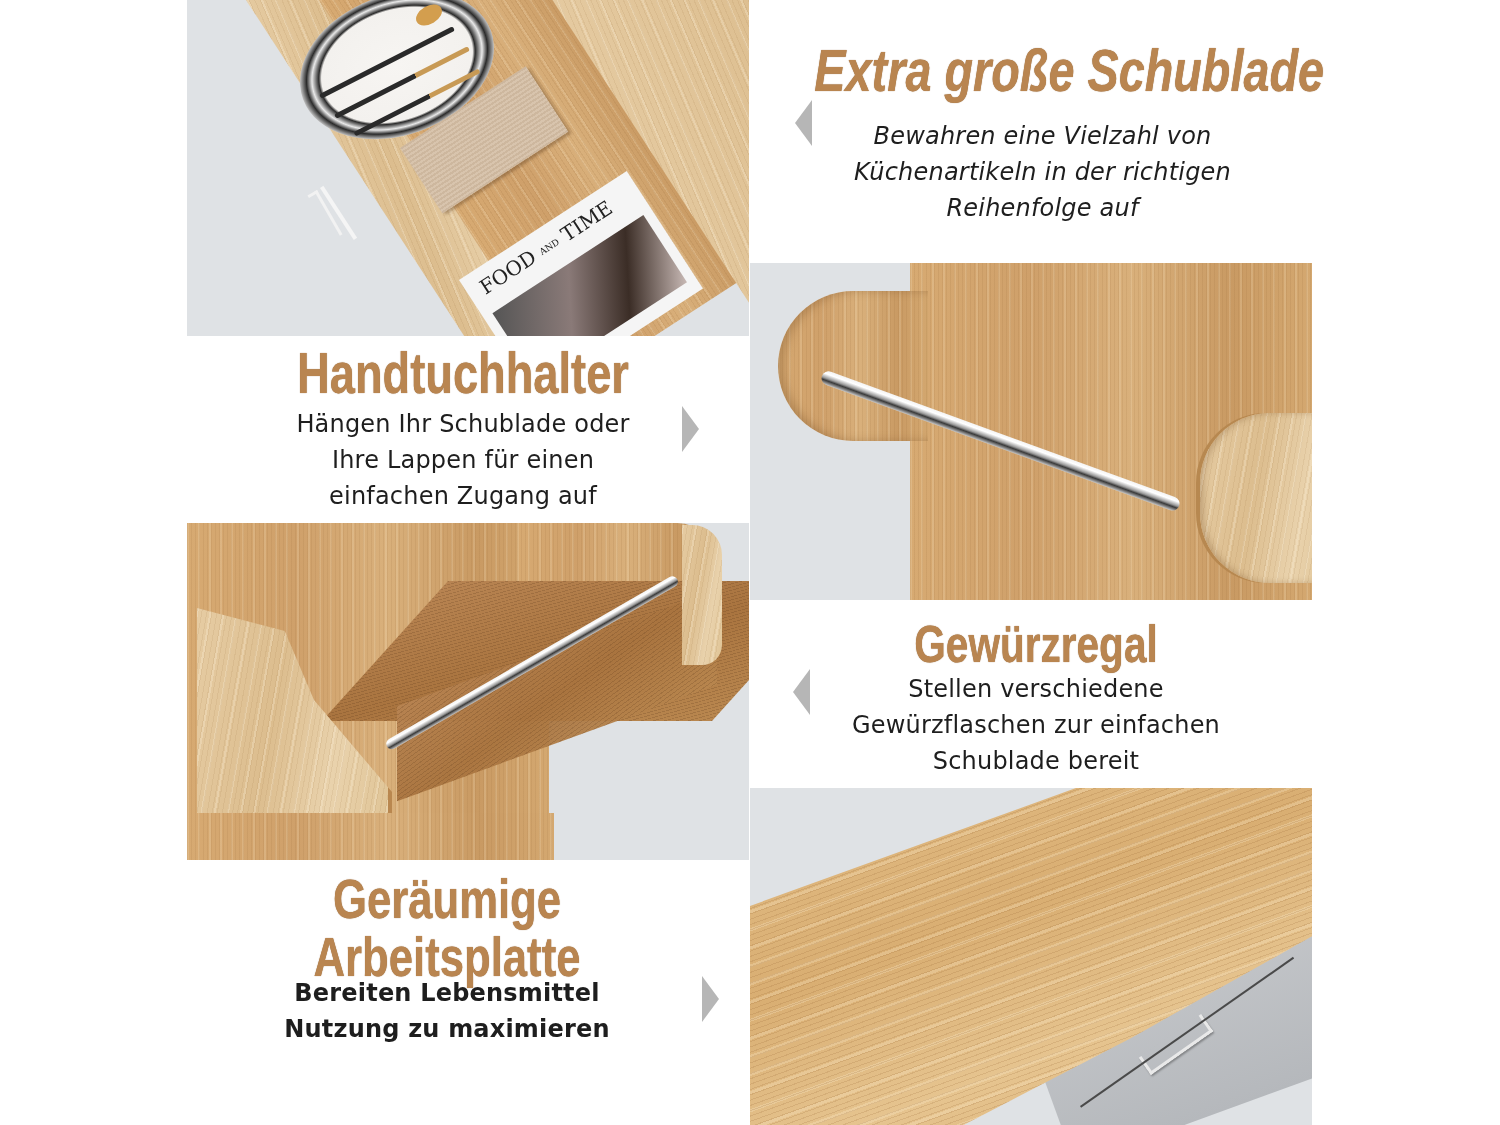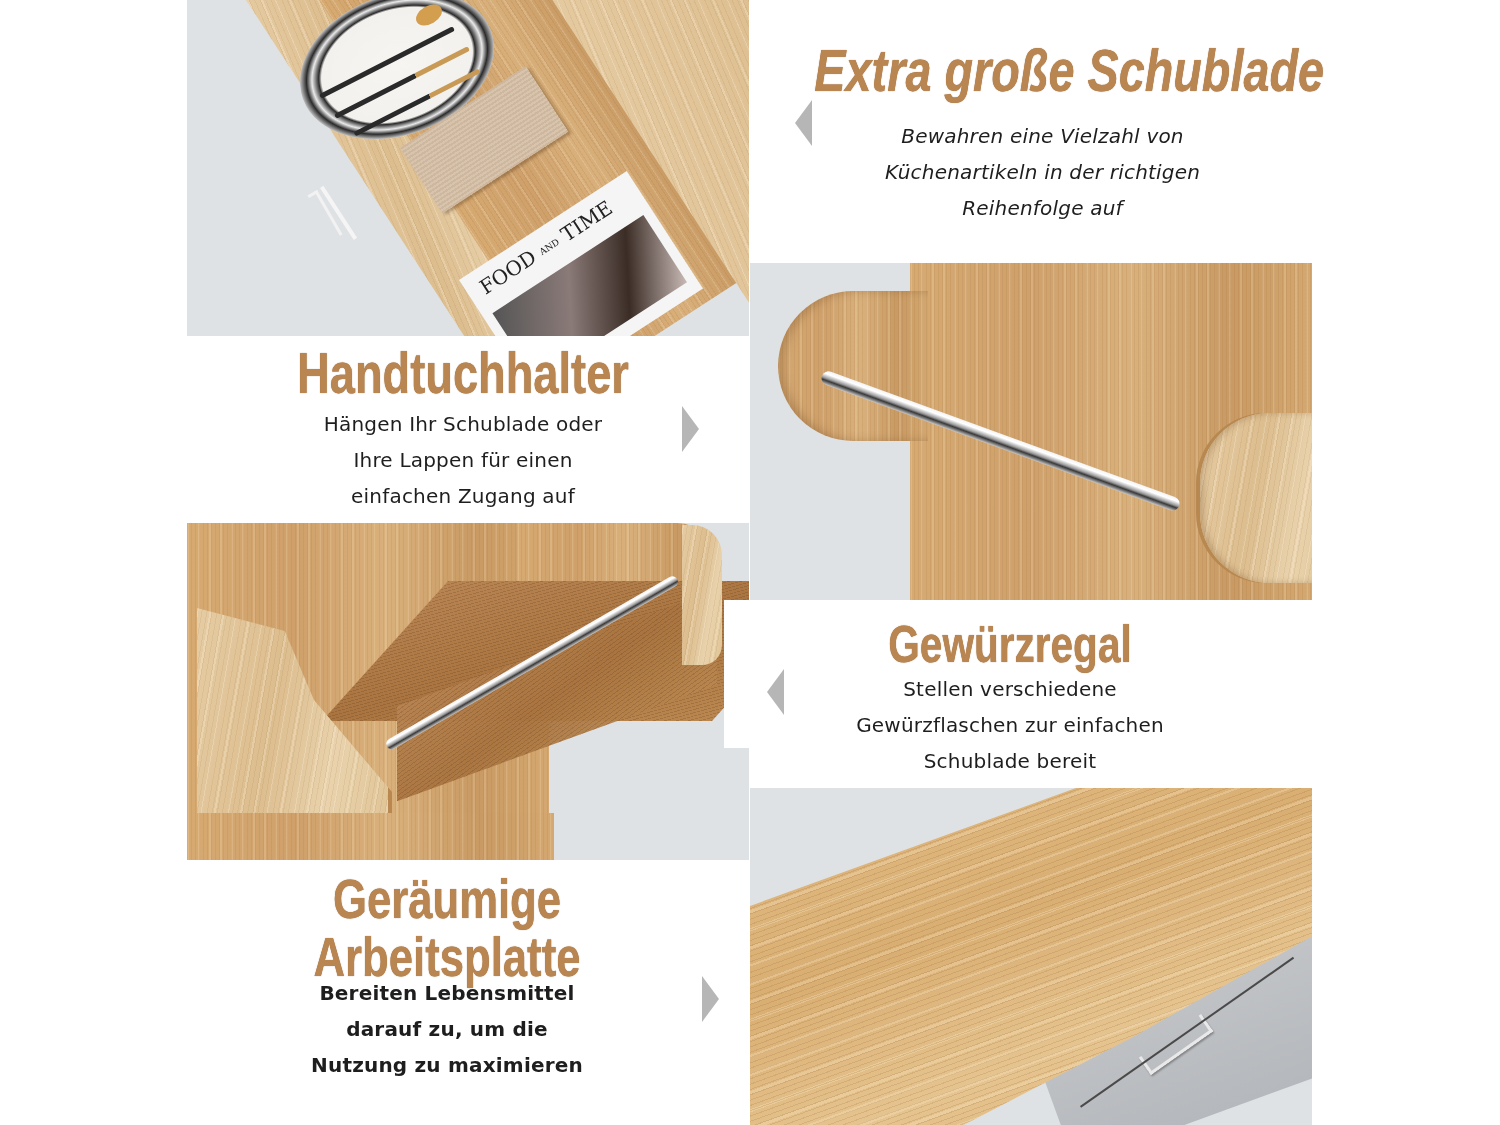--- a/index.html
+++ b/index.html
@@ -24,21 +24,21 @@
       repeating-linear-gradient(160deg, rgba(90,55,25,0.22) 0px, rgba(90,55,25,0.22) 1px, transparent 1px, transparent 4px),
       linear-gradient(160deg,#b88452,#a9743f 50%,#b9874f);
   }
   .wood-top{
     background:
       repeating-linear-gradient(-20deg, rgba(150,100,50,0.18) 0px, rgba(150,100,50,0.18) 1px, transparent 1px, transparent 5px),
       repeating-linear-gradient(-20deg, rgba(255,240,210,0.25) 0px, rgba(255,240,210,0.25) 3px, transparent 3px, transparent 17px),
       linear-gradient(160deg,#e2bd86,#d9ae72 40%,#e6c48f 70%,#d8ac70);
   }
   .title{position:absolute;text-align:center;color:#b98550;font-family:"Liberation Sans","DejaVu Sans",sans-serif;font-weight:bold;letter-spacing:0px;transform:scaleX(0.78);transform-origin:center;text-shadow:0 0 1px #8a5d30;white-space:nowrap;}
-  .desc{position:absolute;text-align:center;color:#1e1e1e;font-family:"DejaVu Sans","Liberation Sans",sans-serif;font-weight:normal;font-size:20px;line-height:36px;white-space:nowrap;letter-spacing:0.2px;}
+  .desc{position:absolute;text-align:center;color:#1e1e1e;font-family:"DejaVu Sans","Liberation Sans",sans-serif;font-weight:normal;font-size:24px;line-height:36px;white-space:nowrap;letter-spacing:0.2px;}
   .arrow-left{position:absolute;width:0;height:0;border-top:23px solid transparent;border-bottom:23px solid transparent;border-right:17px solid #b6b6b6;}
   .arrow-right{position:absolute;width:0;height:0;border-top:23px solid transparent;border-bottom:23px solid transparent;border-left:17px solid #b6b6b6;}
   .rod{position:absolute;height:14px;border-radius:7px;background:linear-gradient(180deg,#f4f4f4 0%,#ffffff 25%,#9a9a9a 55%,#3a3a3a 70%,#c8c8c8 100%);transform-origin:left center;}
 </style>
 </head>
 <body>
 
 <div class="panel bg-gray" style="left:187px;top:0;width:562px;height:336px;">
 
   <div class="abs wood-light" style="left:-10px;top:-60px;width:120px;height:520px;transform:rotate(-33deg);transform-origin:top left;left:20px;"></div>
@@ -101,36 +101,35 @@
   <div class="abs wood" style="left:0;top:0;width:362px;height:337px;"></div>
   <div class="abs wood" style="left:330px;top:0;width:200px;height:120px;border-radius:0 40px 0 0;"></div>
   <div class="abs wood-dark" style="left:135px;top:58px;width:390px;height:140px;transform:skewX(-42deg);transform-origin:bottom left;"></div>
   <div class="abs wood-dark" style="left:210px;top:125px;width:320px;height:95px;transform:skewY(-20deg);opacity:0.95;"></div>
   <div class="rod" style="left:200px;top:218px;width:335px;height:11px;transform:rotate(-30deg);"></div>
   <div class="abs wood-light" style="left:10px;top:85px;width:195px;height:230px;border-radius:0 70px 0 0;clip-path:polygon(0 0,45% 10%,60% 40%,100% 80%,100% 100%,0 100%);box-shadow:inset -4px 0 0 #b9874f;"></div>
   <div class="abs wood-light" style="left:495px;top:2px;width:40px;height:140px;border-radius:0 30px 20px 0;"></div>
   <div class="abs wood" style="left:0;top:290px;width:367px;height:47px;"></div>
 </div>
 
-<div class="abs" style="left:724px;top:600px;width:562px;height:148px;background:#ffffff;">
+<div class="abs" style="left:750px;top:600px;width:562px;height:148px;background:#ffffff;">
   <div class="title" style="left:0;width:572px;top:12px;font-size:52px;line-height:64px;">Gewürzregal</div>
   <div class="arrow-left" style="left:43px;top:69px;"></div>
   <div class="desc" style="left:0;width:572px;top:71px;">
     <div>Stellen verschiedene</div>
     <div>Gewürzflaschen zur einfachen</div>
     <div>Schublade bereit</div>
   </div>
 </div>
 
 <div class="abs" style="left:187px;top:860px;width:562px;height:265px;background:#ffffff;">
   <div class="title" style="left:0;width:520px;top:8px;font-size:56px;line-height:62px;">Geräumige</div>
   <div class="title" style="left:0;width:520px;top:66px;font-size:56px;line-height:62px;">Arbeitsplatte</div>
   <div class="desc" style="left:0;width:520px;top:115px;font-weight:bold;">
     <div>Bereiten Lebensmittel</div>
-    <div>darauf zu, um die</div>
     <div>Nutzung zu maximieren</div>
   </div>
   <div class="arrow-right" style="left:515px;top:116px;"></div>
 </div>
 
 <div class="panel bg-gray" style="left:750px;top:788px;width:562px;height:337px;">
   <div class="abs" style="left:250px;top:170px;width:400px;height:220px;background:linear-gradient(180deg,#c9cbce,#b5b8bc);transform:rotate(-20deg);transform-origin:left top;"></div>
   <div class="abs" style="left:388px;top:246px;width:70px;height:18px;border:3px solid #e9e9e9;border-top:none;transform:rotate(-35deg);box-shadow:0 2px 2px rgba(0,0,0,0.3);"></div>
   <div class="abs" style="left:330px;top:318px;width:260px;height:2px;background:#4a4a4a;transform:rotate(-35deg);transform-origin:left top;"></div>
   <div class="abs wood-top" style="left:0;top:0;width:562px;height:337px;clip-path:polygon(0 35%,58% 0,100% 0,100% 44%,68% 74%,38% 100%,0 100%);"></div>

